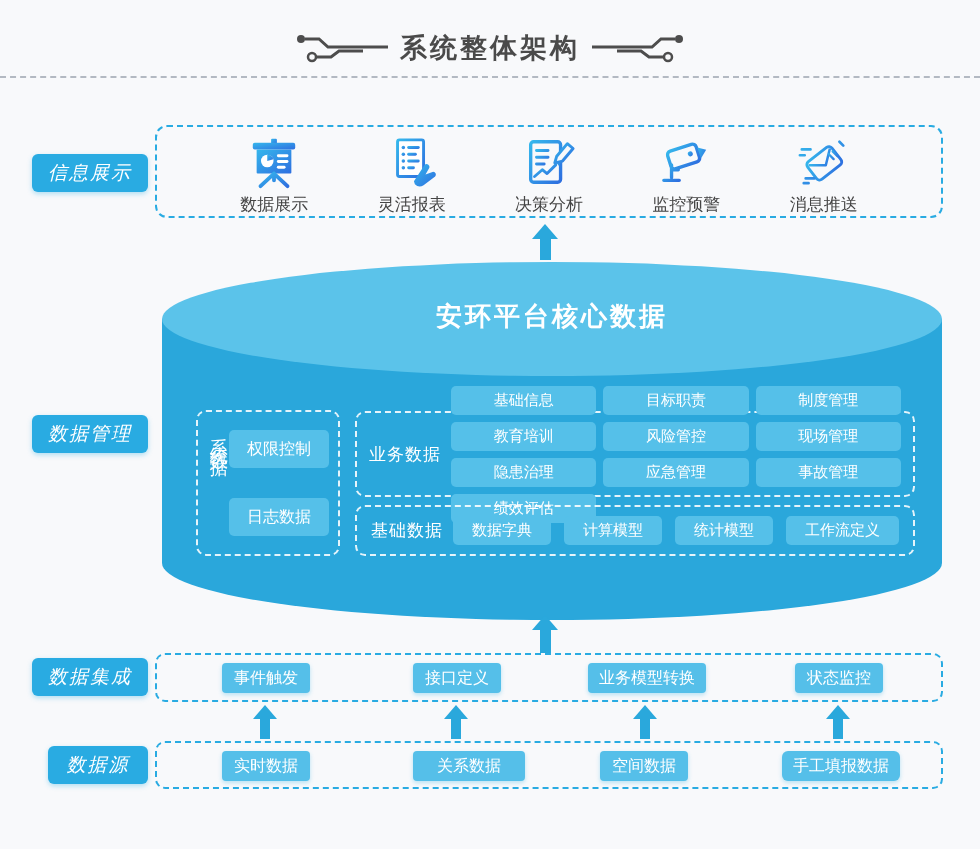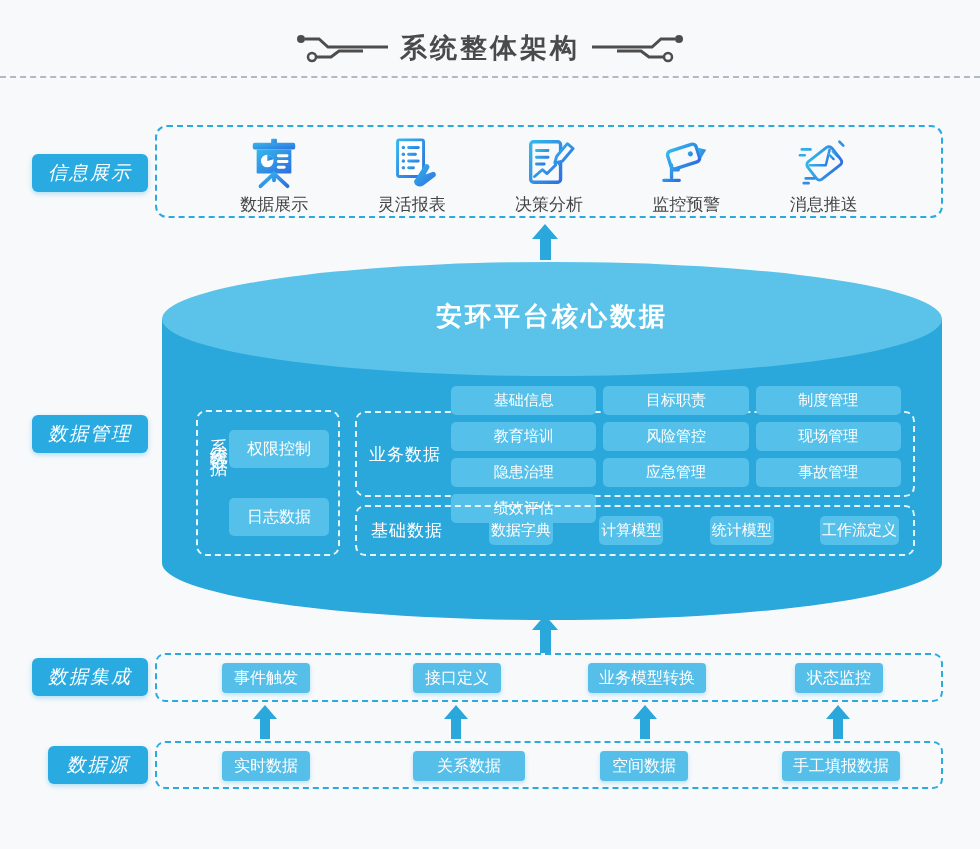--- a/index.html
+++ b/index.html
@@ -61,43 +61,43 @@
   .sys-chips { flex:1; display:flex; flex-direction:column; justify-content:space-between; padding:6px 0; }
   .sys-chips .chip { height:38px; line-height:38px; font-size:16px; }
 
   .biz-box { left:193px; top:149px; width:560px; height:86px;
     display:flex; align-items:center; padding:0 12px; }
   .biz-label { color:#fff; font-size:17px; width:82px; flex:none; letter-spacing:1px; }
   .biz-grid { flex:1; display:grid; grid-template-columns:repeat(3,1fr); gap:7px; }
   .biz-grid .chip { height:29px; line-height:29px; }
 
   .base-box { left:193px; top:243px; width:560px; height:51px;
-    display:flex; align-items:center; padding:0 14px;gap:36px; }
+    display:flex; align-items:center; padding:0 14px; }
   .base-label { color:#fff; font-size:17px; flex:none; margin-right:10px; letter-spacing:1px; }
   .base-chips { flex:1; display:flex; justify-content:space-between; align-items:center; }
-  .base-chips .chip { height:29px; line-height:29px; padding:0 2px; }
+  .base-chips .chip { height:29px; line-height:29px; padding:0 19px; }
 
   
   .strip-box { position:absolute; left:155px; width:788px;
     border:2px dashed #29abe2; border-radius:10px; }
   #integration-box { top:653px; height:49px; }
   #source-box      { top:741px; height:48px; }
   .strip-chip { position:absolute; height:30px; line-height:30px;
     background:#55bfe9; color:#fff; border-radius:4px; text-align:center;
     font-size:16px; box-shadow:0 2px 4px rgba(41,171,226,.3); }
   #integration-box .strip-chip { top:8px; }
   #source-box .strip-chip { top:8px; }
   #chip-int-0 { left:65px;  width:88px; }
   #chip-int-1 { left:256px; width:88px; }
   #chip-int-2 { left:431px; width:118px; }
   #chip-int-3 { left:638px; width:88px; }
   #chip-src-0 { left:65px;  width:88px; }
   #chip-src-1 { left:256px; width:112px; }
   #chip-src-2 { left:443px; width:88px; }
-  #chip-src-3 { left:625px; width:118px; }
+  #chip-src-3 { left:625px; width:118px;border-radius:6px; }
 </style>
 </head>
 <body>
 
 <div class="canvas">
 
   <svg width="0" height="0" style="position:absolute" aria-hidden="true">
     <defs>
       <linearGradient id="g" x1="0" y1="0" x2="1" y2="1">
         <stop offset="0" stop-color="#35b7ec"></stop>

